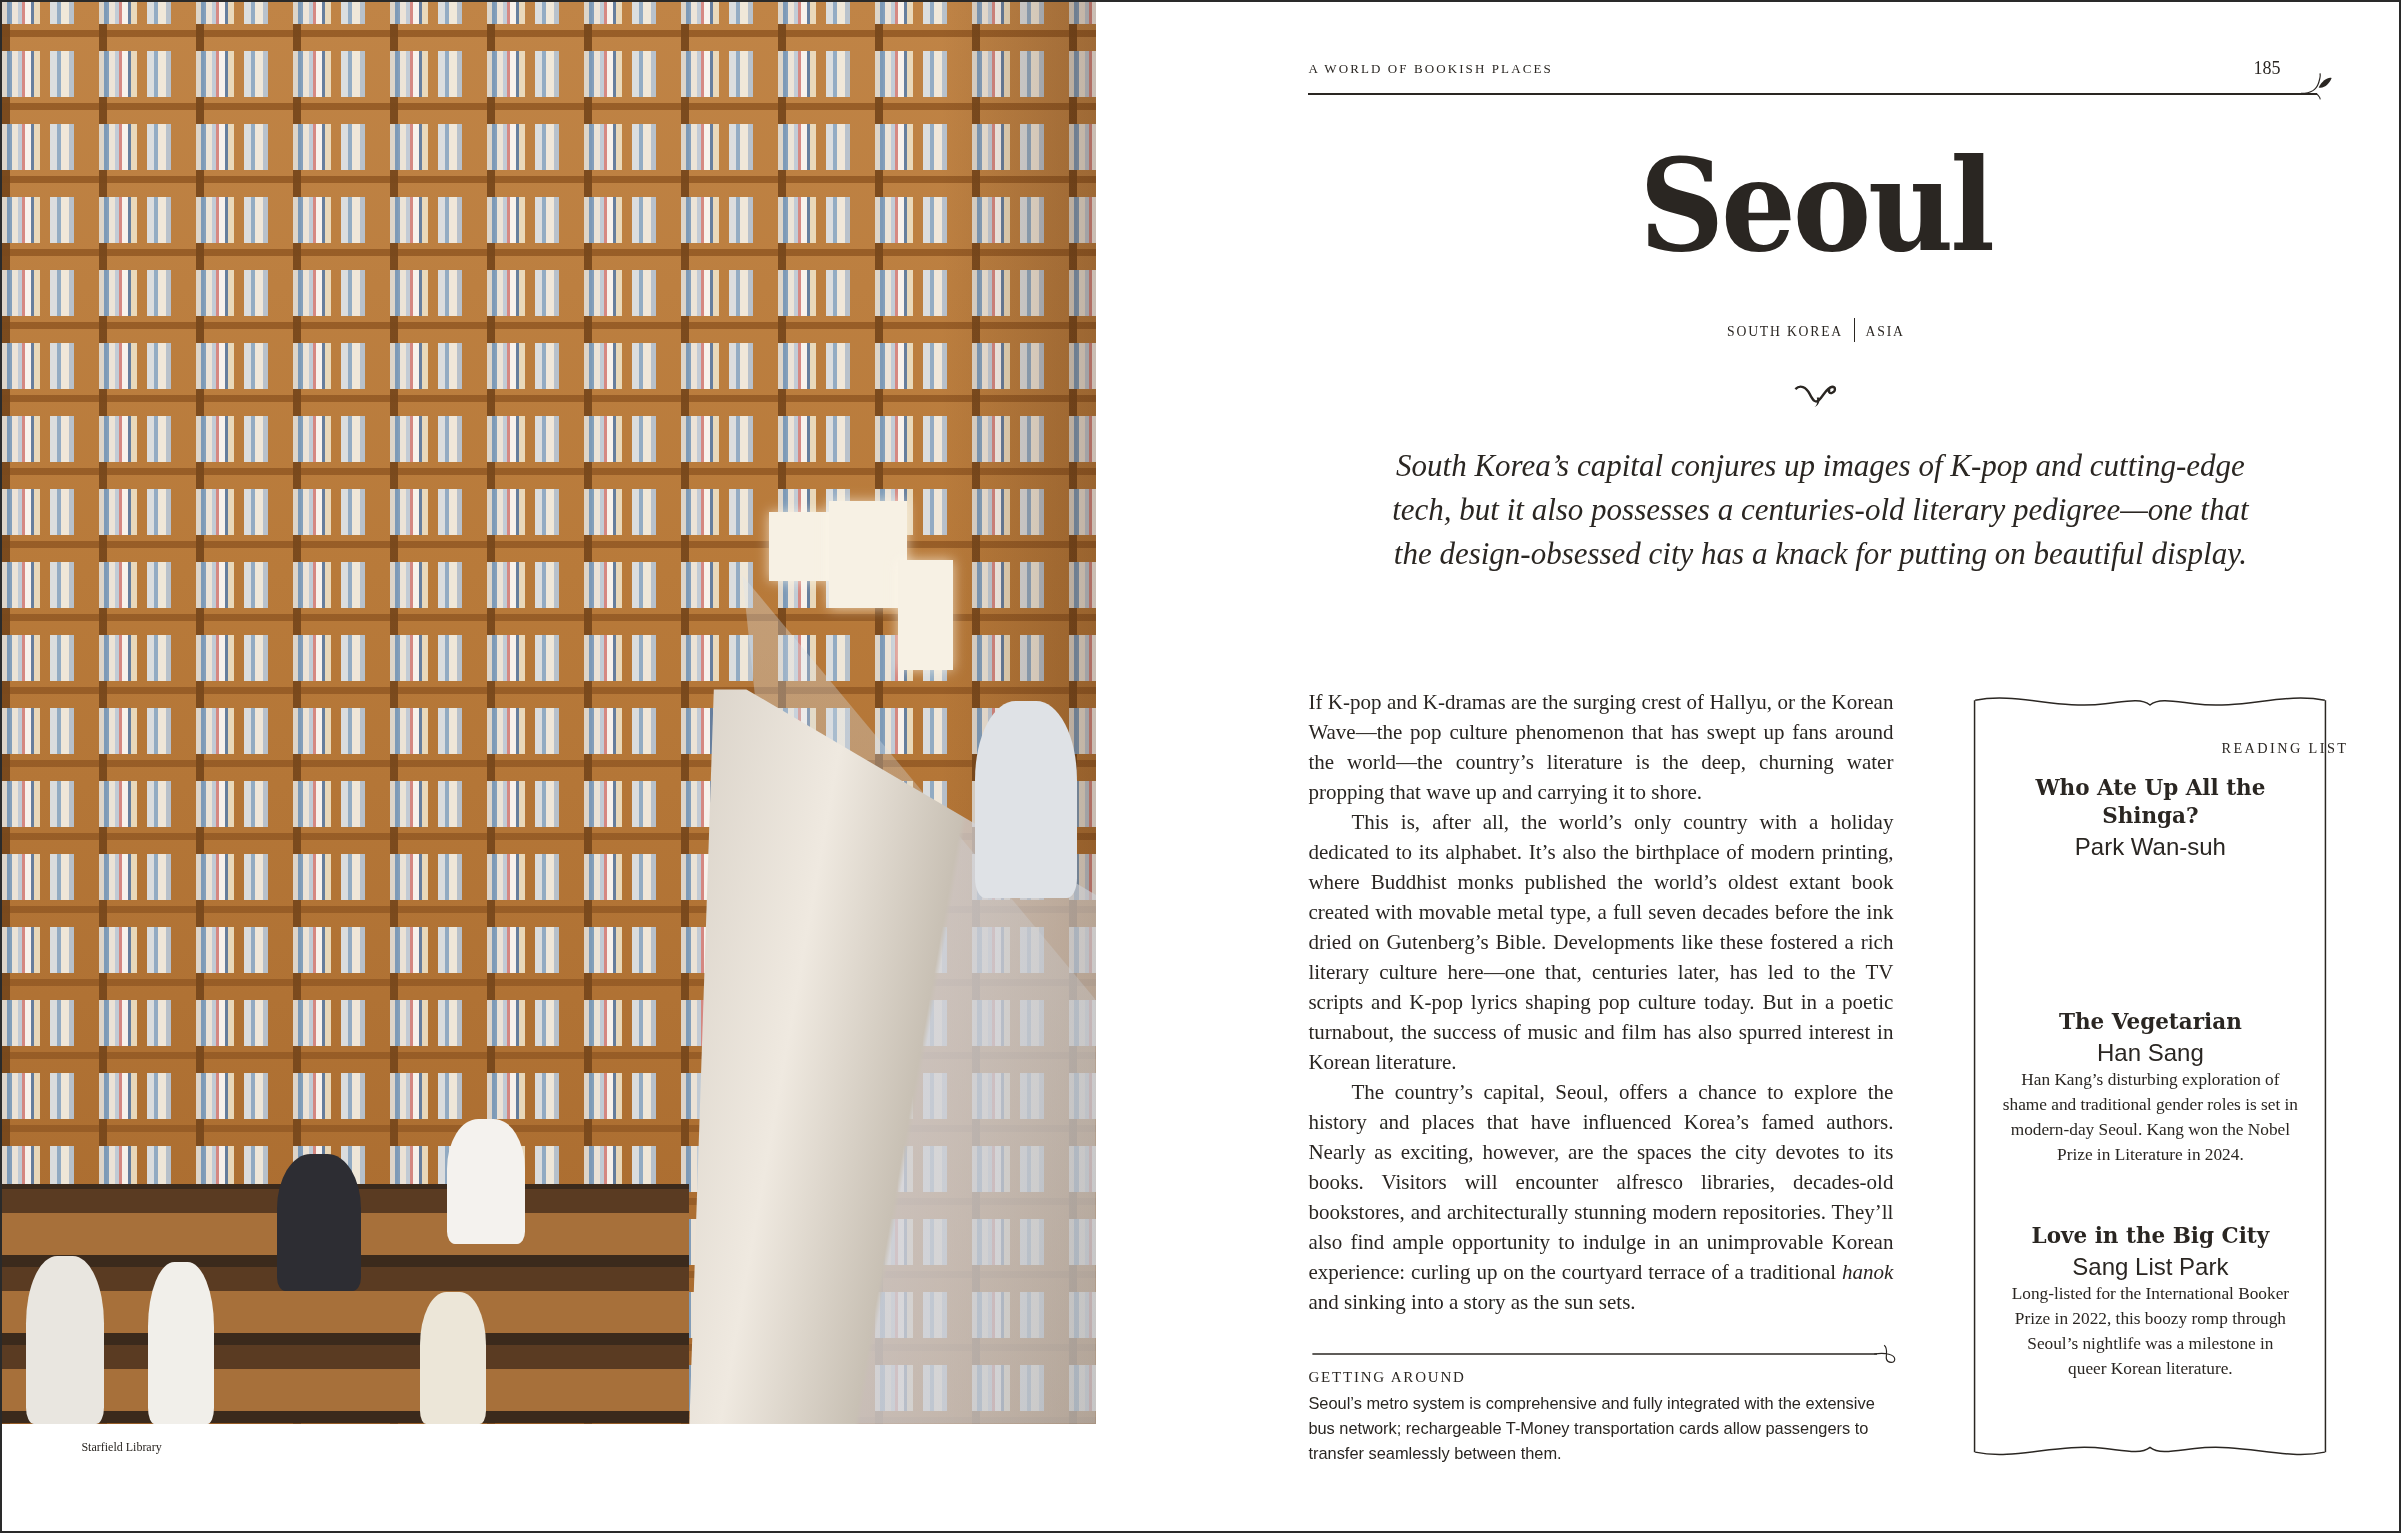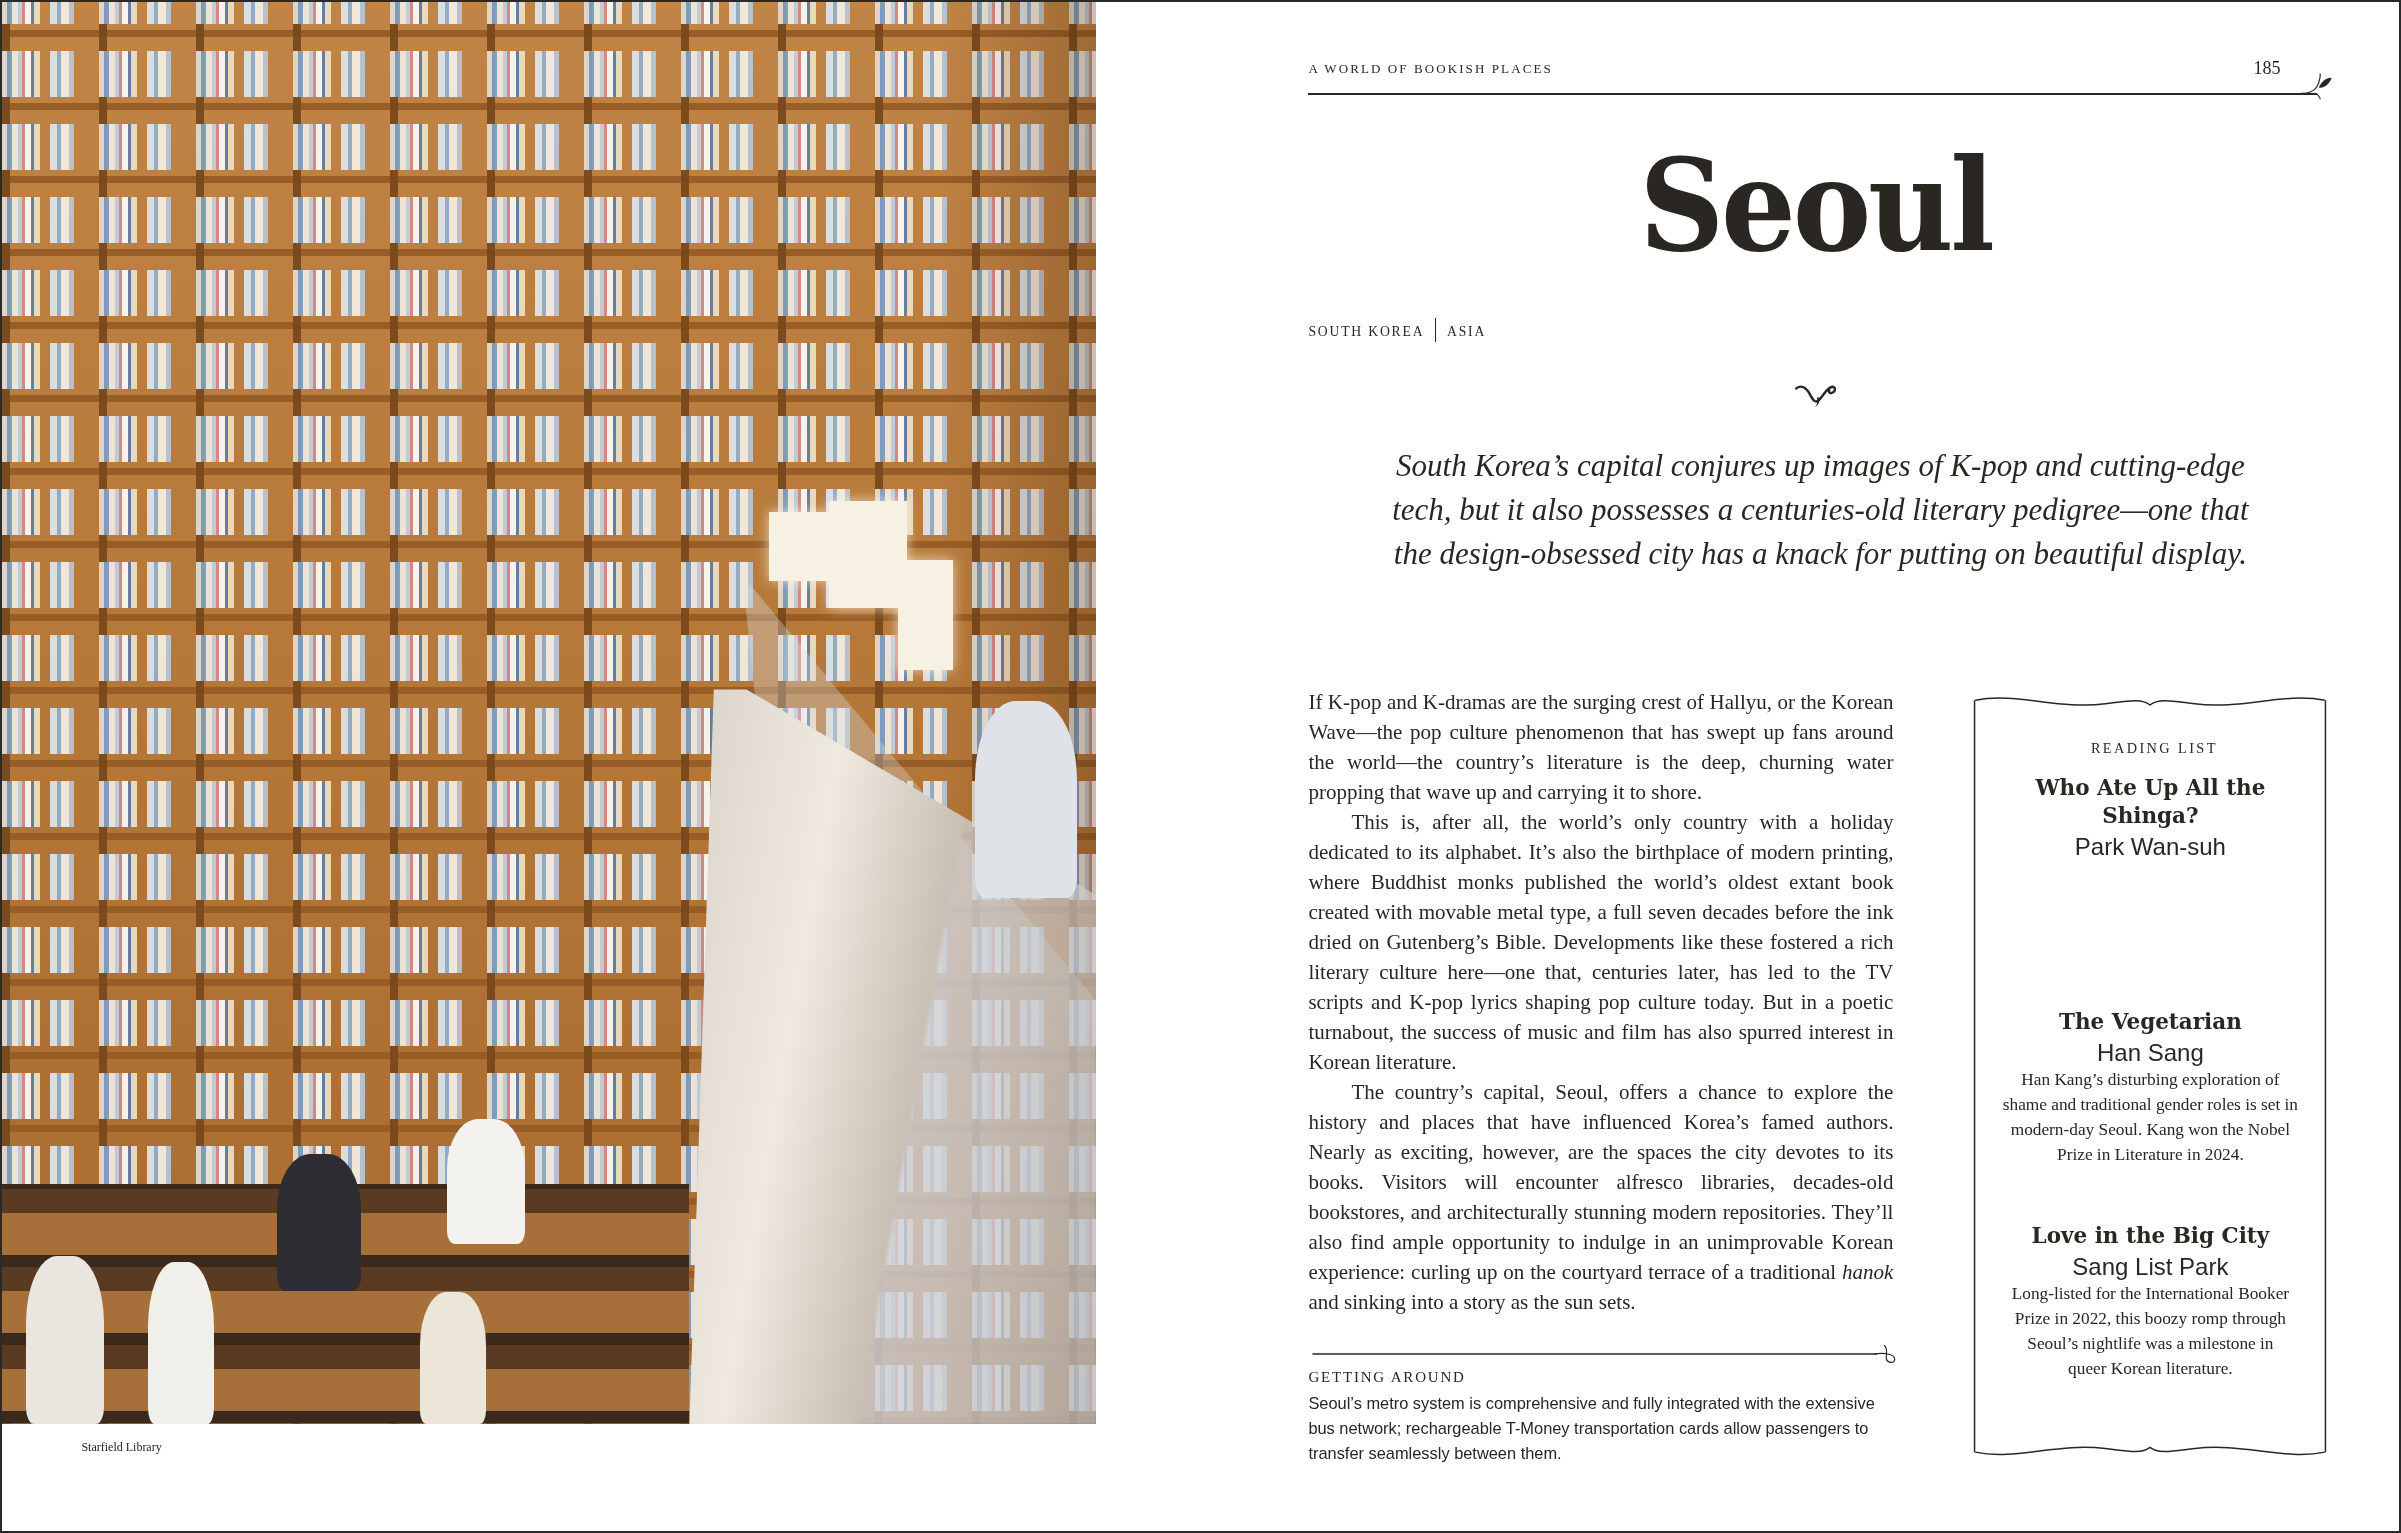--- a/index.html
+++ b/index.html
@@ -82,21 +82,21 @@
   }
   .head-flourish { position:absolute; left:2299px; top:70px; width:33px; height:27.5px; }
 
   .city-title {
     position:absolute; left:1306px; top:139px; width:1015px; text-align:center;
     font-family:"DejaVu Serif", serif; font-weight:bold; font-size:128px;
     letter-spacing:-3.6px; line-height:1; color:#2a2622;
     transform:scaleX(0.92);
   }
   .location {
-    position:absolute; left:1306px; top:319px; width:1015px; text-align:left;
+    position:absolute; left:1306px; top:319px; width:1015px; text-align:center;
     font-size:13.7px; letter-spacing:1.8px; text-transform:uppercase; color:#2a2622;
   }
   .location .sep {
     display:inline-block; width:1.2px; height:24px; background:#2a2622;
     vertical-align:middle; margin:0 10.7px; position:relative; top:-3.6px;
   }
   .ornament { position:absolute; left:1791px; top:380px; width:44px; height:25px; }
 
   .intro {
     position:absolute; left:1373px; top:442px; width:890px; text-align:center;
@@ -119,21 +119,21 @@
   }
   .getting-text {
     position:absolute; left:1306px; top:1389px; width:597px;
     font-family:"Liberation Sans", sans-serif; font-size:16.4px; line-height:25px;
     color:#2a2622;
   }
 
   .reading-box { position:absolute; left:1966px; top:685px; width:364px; height:776px; }
   .reading-box svg { position:absolute; left:0; top:0; }
   .reading-title {
-    position:absolute; left:4px; top:53px; width:364px; text-align:center;
+    position:absolute; left:16px; top:53px; width:364px; text-align:right;
     font-size:14.3px; letter-spacing:2.4px; text-transform:uppercase; color:#2a2622;
   }
   .book { position:absolute; left:24px; width:316px; text-align:center; }
   .book-title {
     font-family:"DejaVu Serif", serif; font-weight:bold; font-size:21.5px; line-height:28px;
     color:#2a2622;
   }
   .book-author {
     font-family:"Liberation Sans", sans-serif; font-size:24px; line-height:26px;
     margin-top:3.6px; color:#2a2622;

